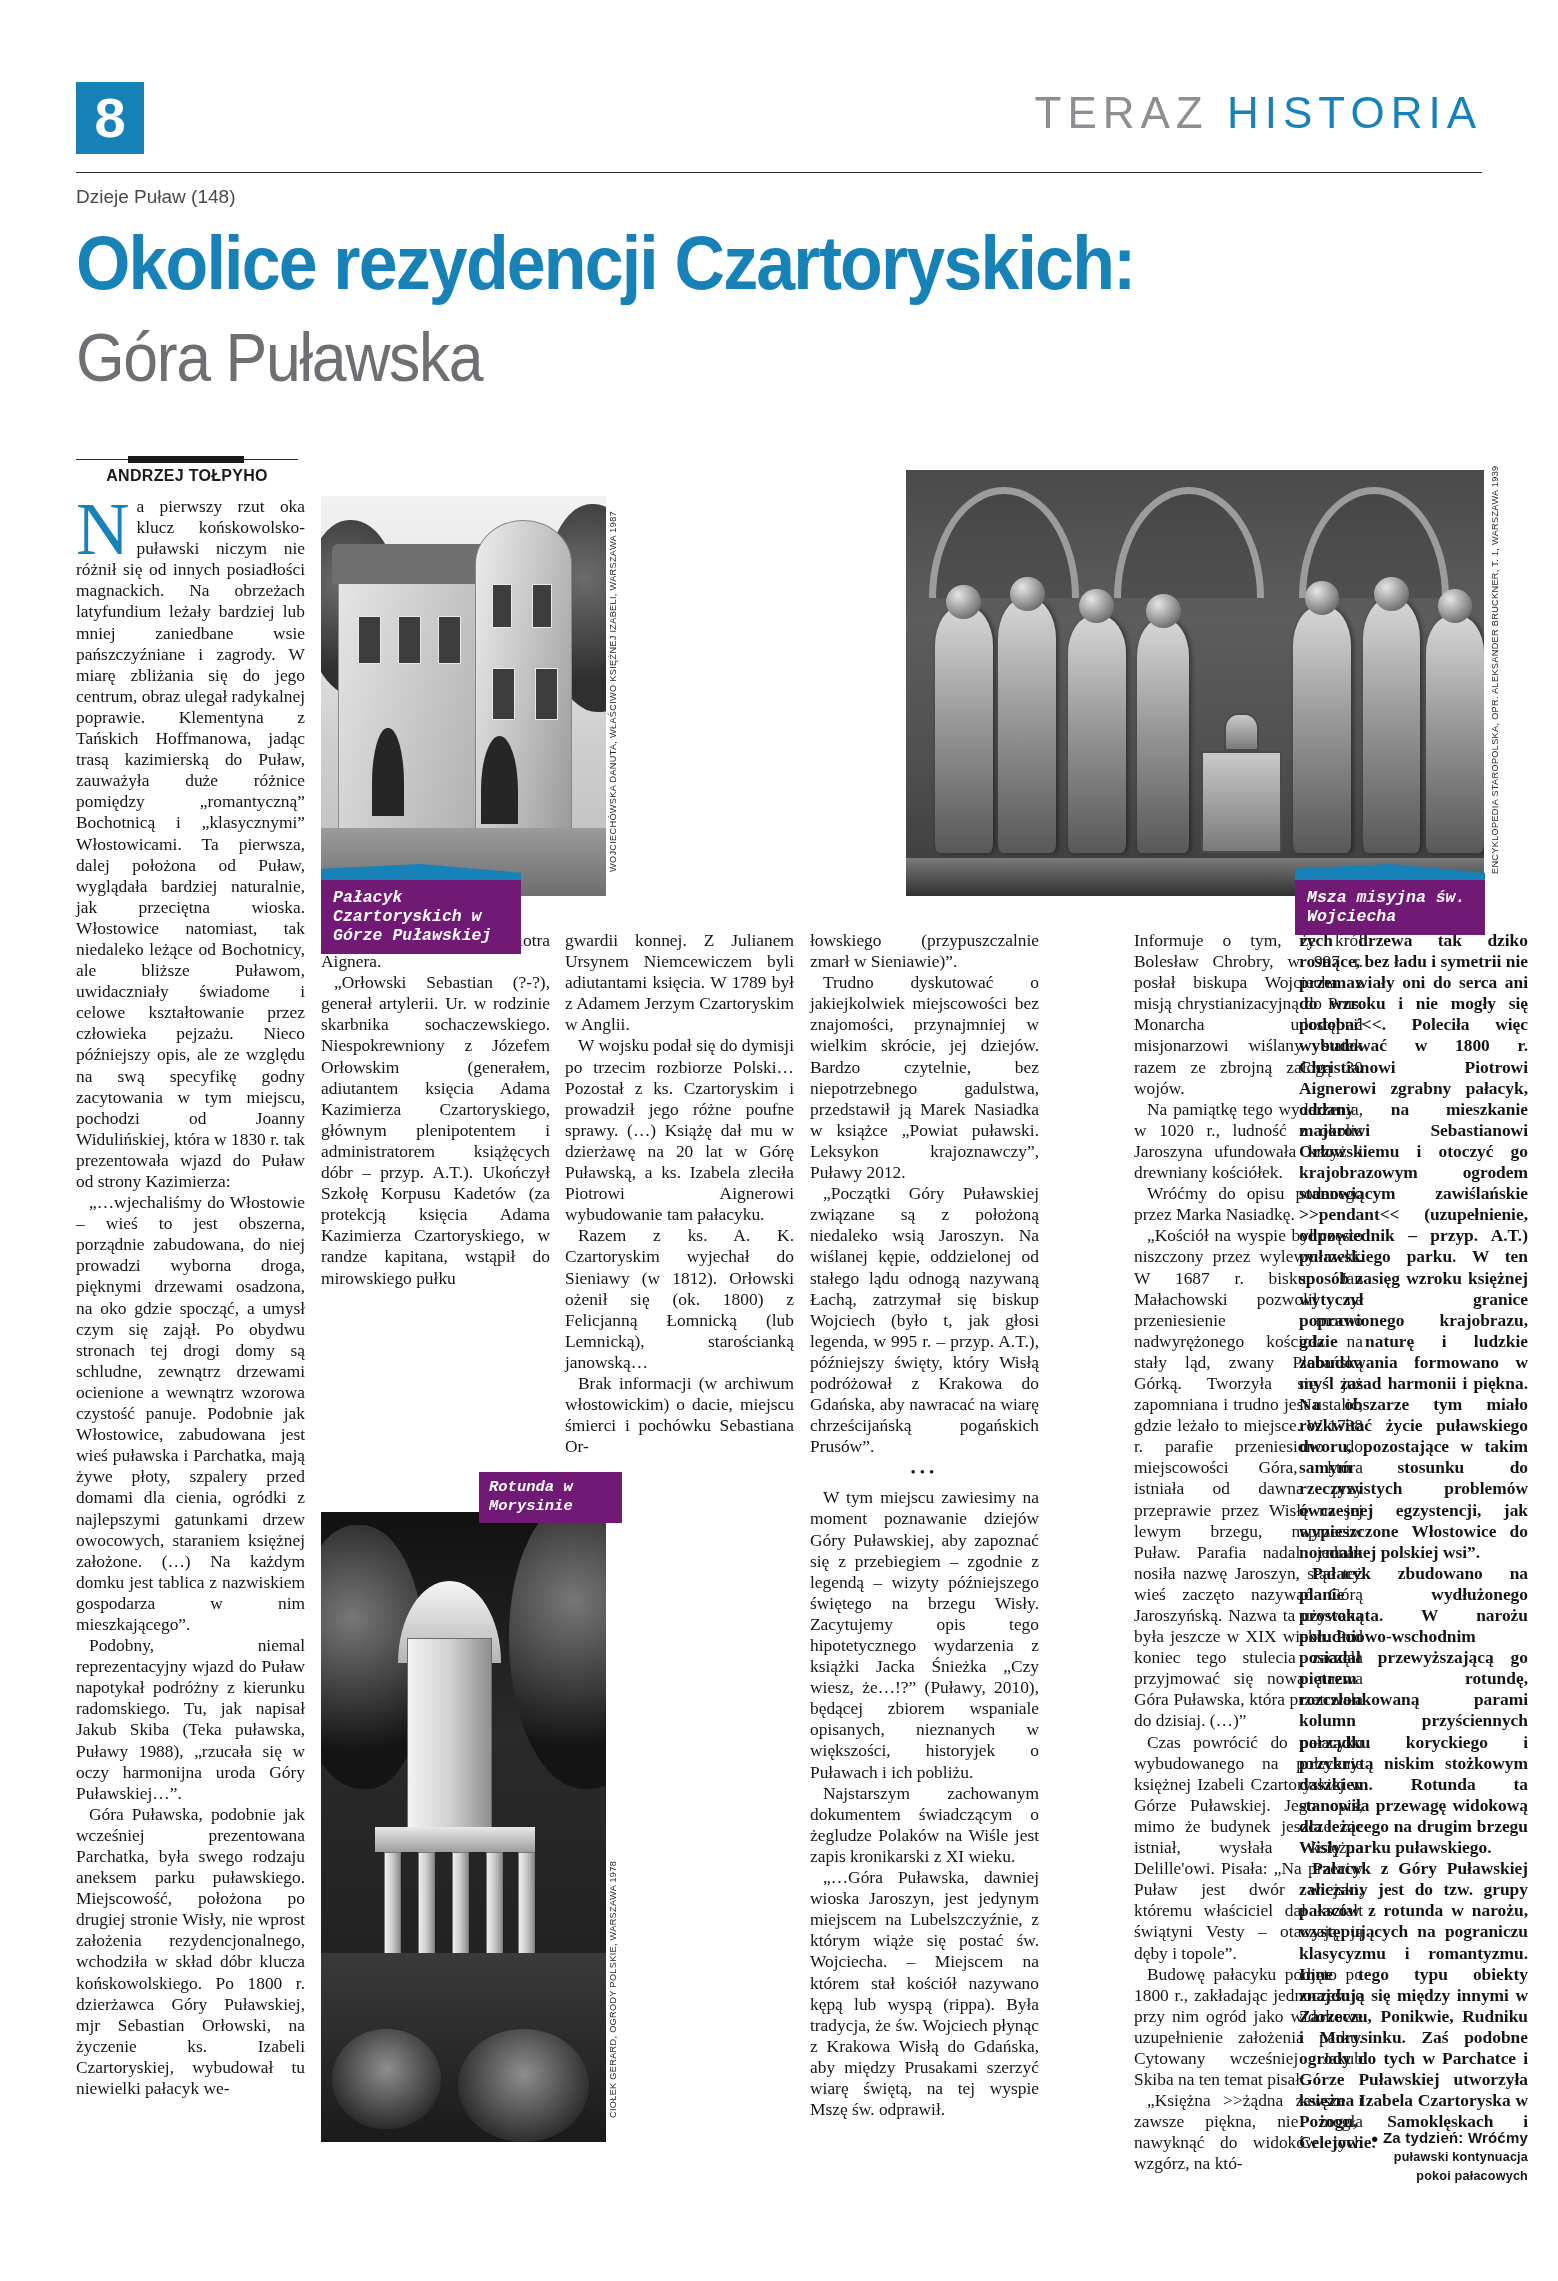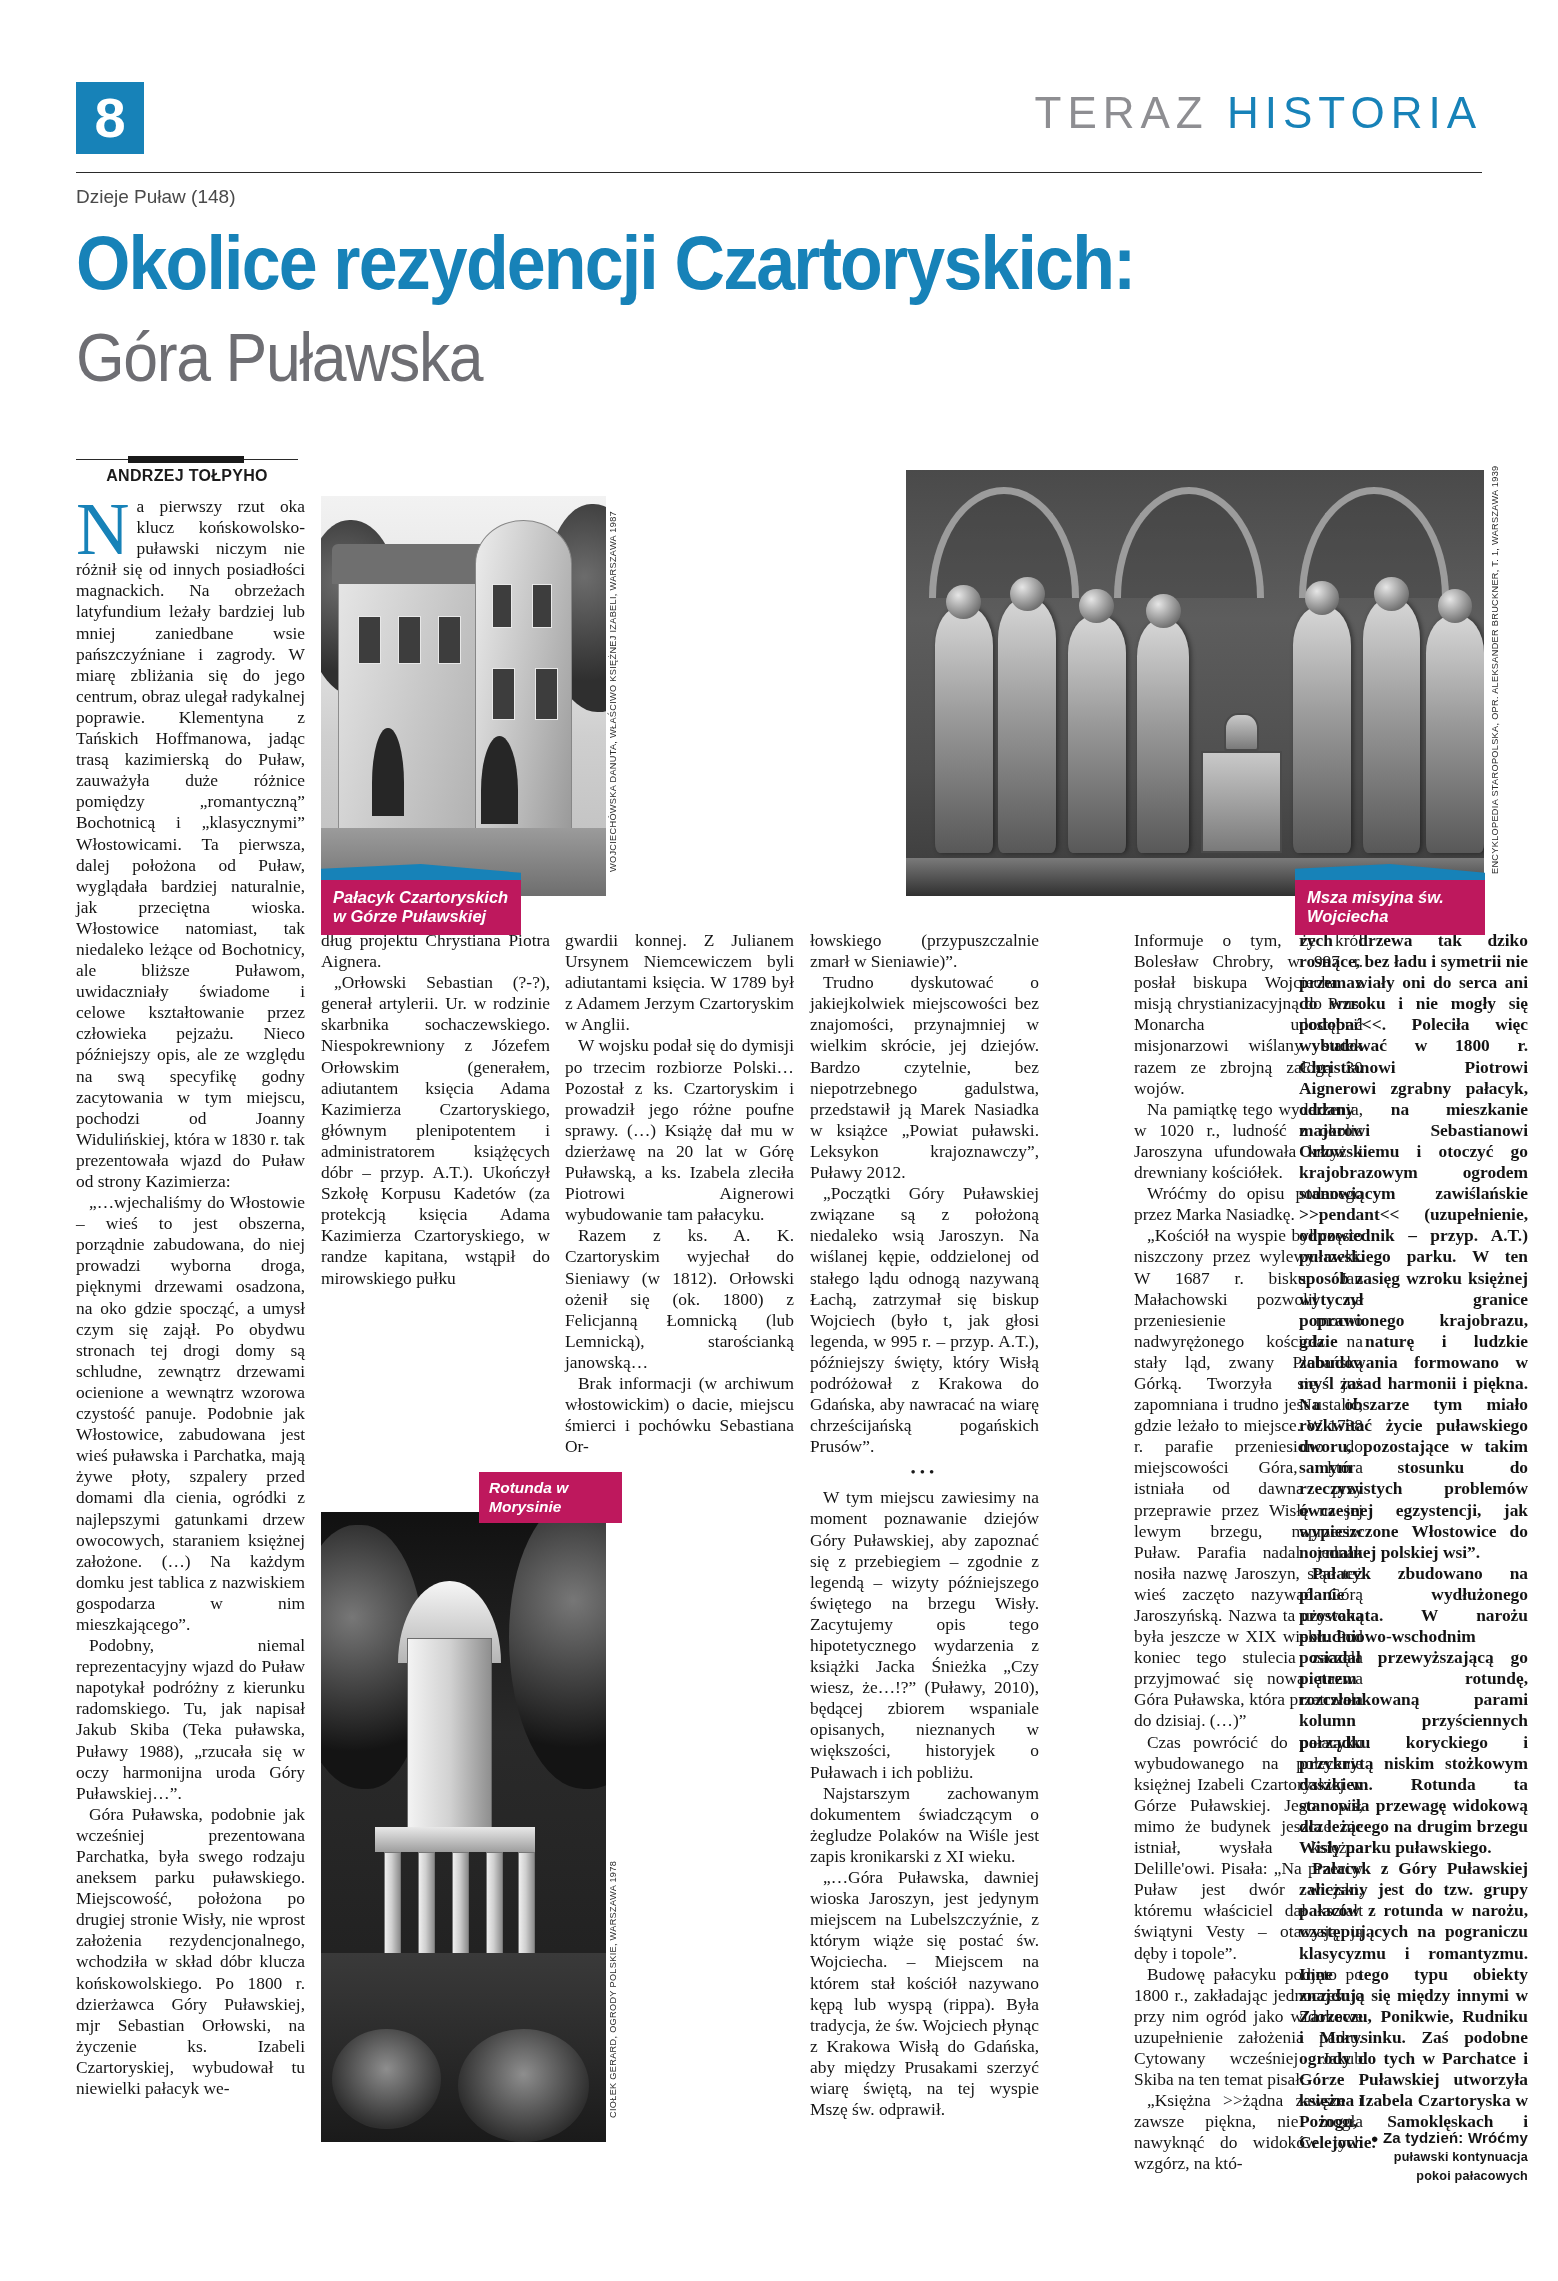--- a/index.html
+++ b/index.html
@@ -218,22 +218,22 @@
     position: absolute; background: radial-gradient(circle at 50% 40%, #8e8e8e, #2e2e2e 72%);
     border-radius: 50%;
   }
   .rot-foliage {
     position: absolute; background: radial-gradient(circle at 45% 35%, #777, #141414 72%);
     border-radius: 50% 50% 45% 55%;
   }
 
   
   .capflag {
-    position: absolute; background: #be185d; color: #fff;
-    font-family: Liberation Sans, sans-serif;
+    position: absolute; background: #701a75; color: #fff;
+    font-family: Liberation Mono, monospace;
     font-weight: bold; font-style: italic;
     font-size: 16.5px; line-height: 19px;
     padding: 8px 10px 9px 12px;
     z-index: 5;
   }
   .capflag .notch {
     position: absolute; left: 0; width: 100%; height: 16px; top: -16px;
     background: #1782b8;
     clip-path: polygon(0 100%, 0 30%, 50% 0, 100% 55%, 100% 100%);
   }

